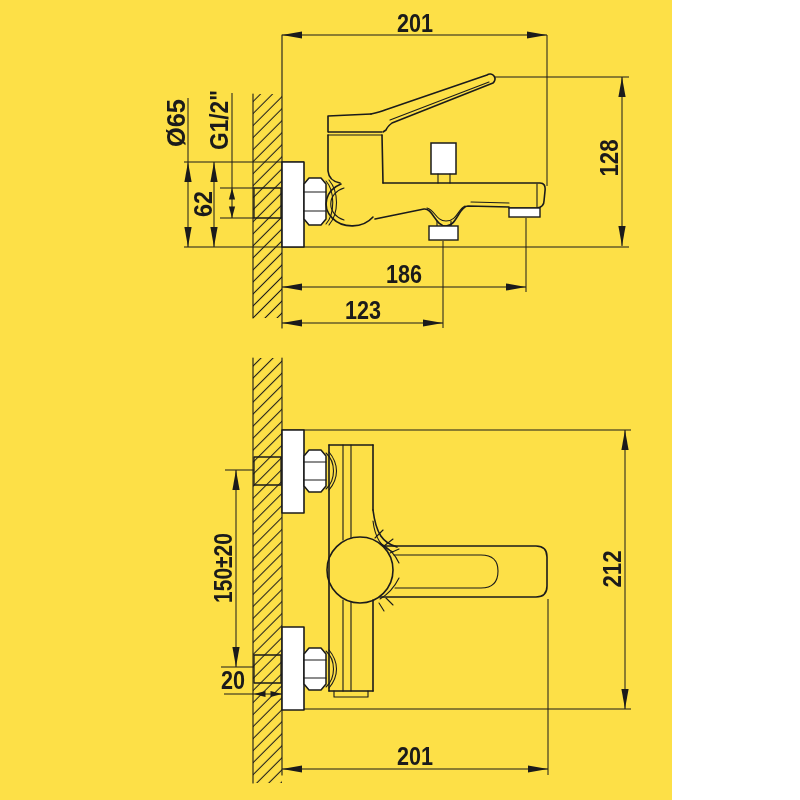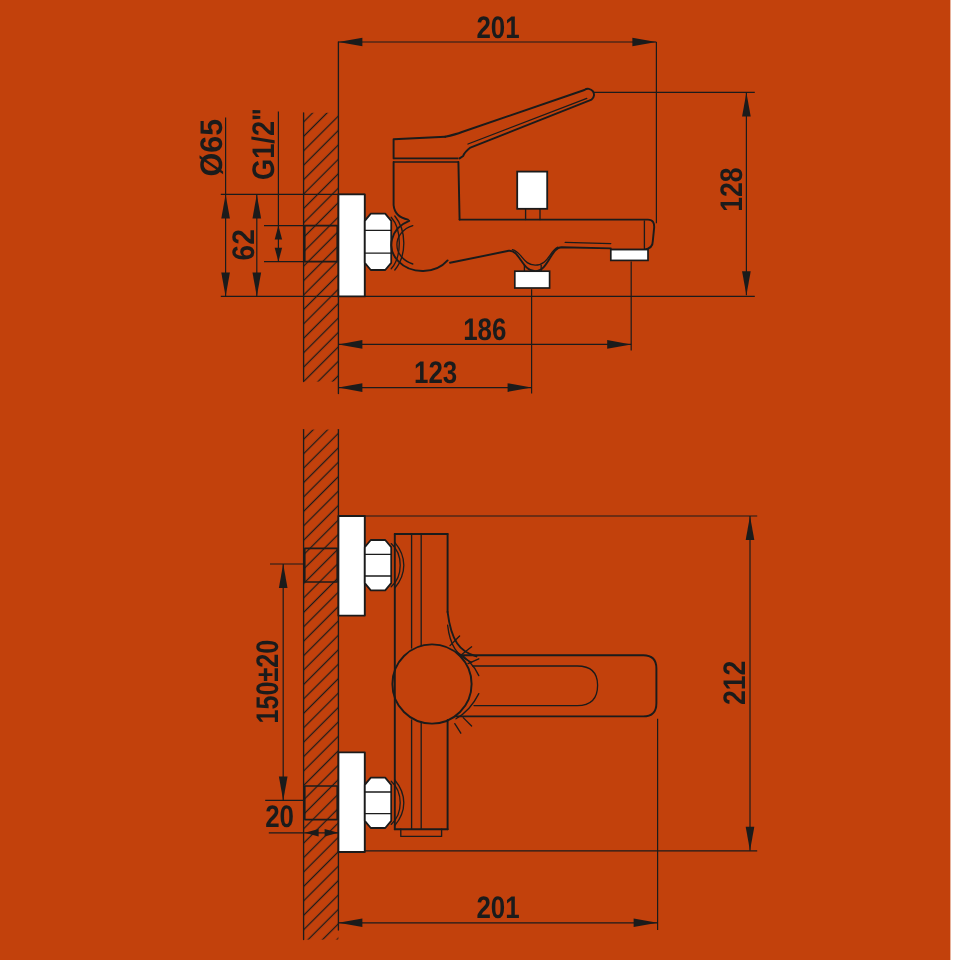--- a/index.html
+++ b/index.html
@@ -1,16 +1,16 @@
 <!DOCTYPE html>
 <html><head>
 <meta charset="utf-8">
 <style>
   html,body{margin:0;padding:0;background:#ffffff;}
-  .stage{position:relative;width:792px;height:800px;background:#c2410c;overflow:hidden;}
+  .stage{position:relative;width:672px;height:800px;background:#fde047;overflow:hidden;}
   .ol  {stroke:#1b1b1b;fill:none;stroke-width:1.6;stroke-linecap:round;stroke-linejoin:round;}
   .ol2 {stroke:#1b1b1b;fill:none;stroke-width:1.1;stroke-linecap:round;stroke-linejoin:round;}
   .ol3 {stroke:#1b1b1b;fill:none;stroke-width:1.3;stroke-linejoin:round;}
   .fw  {fill:#ffffff;}
   .dl  {stroke:#1b1b1b;stroke-width:1;fill:none;}
   .dim {font-family:"Liberation Sans",sans-serif;font-weight:bold;font-size:26px;fill:#1b1b1b;text-anchor:middle;}
 </style>
 </head>
 <body>
 

